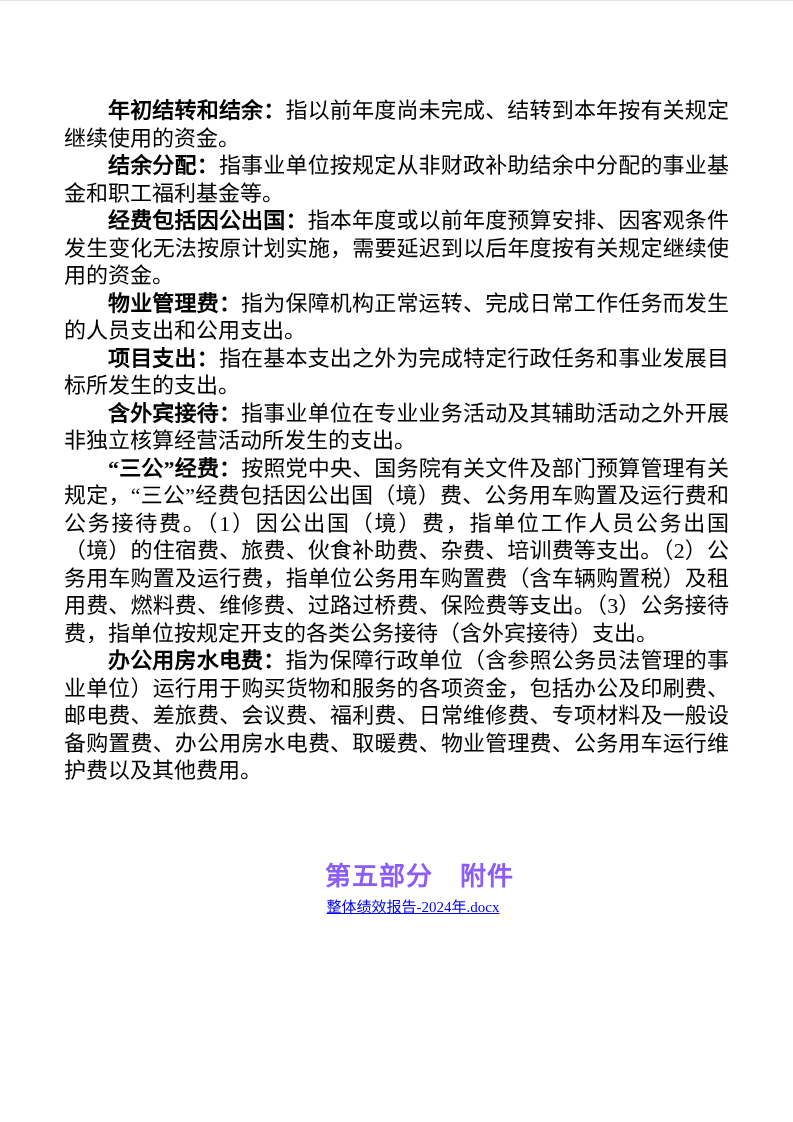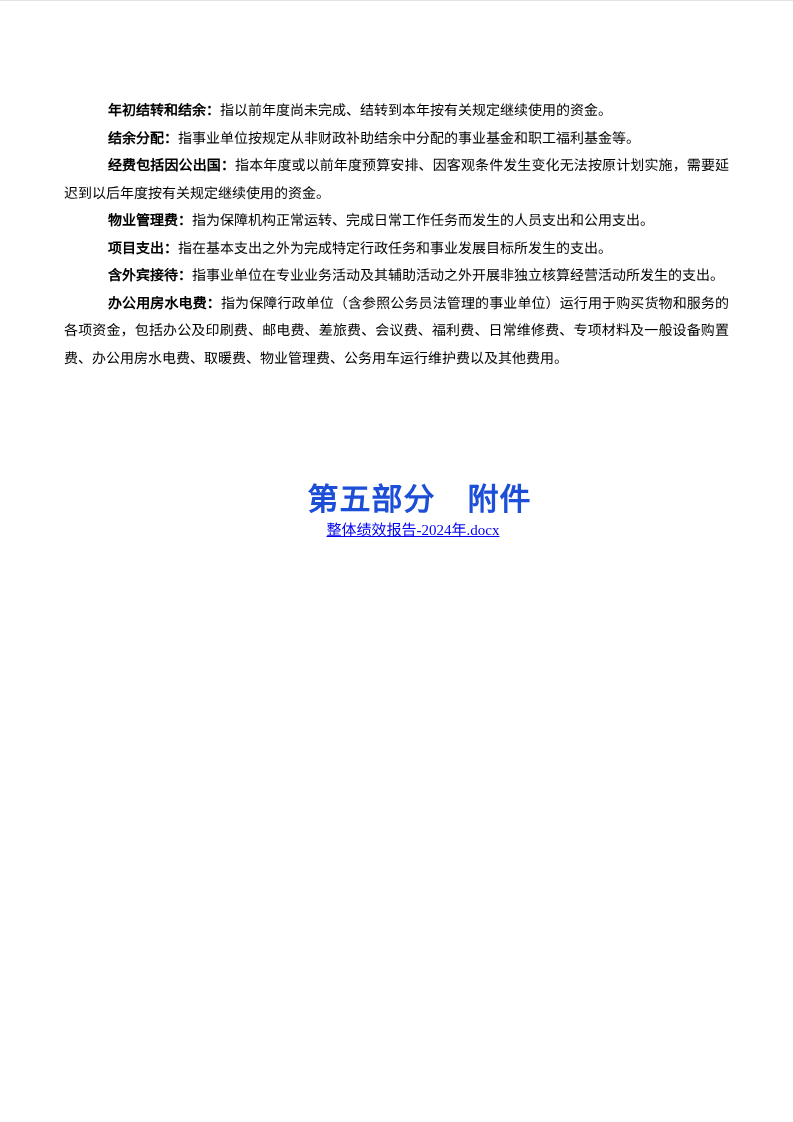--- a/index.html
+++ b/index.html
@@ -16,39 +16,39 @@
     border-top: 1px solid #e4e4e4;
     color: #000000;
   }
   .content {
     position: absolute;
     top: 96px;
     left: 64px;
     width: 665px;
   }
   .def {
-    font-size: 14px;
+    font-size: 22px;
     line-height: 27.5px;
     text-align: justify;
     text-justify: inter-character;
     text-indent: 44px;
     color: #000000;
     word-break: break-all;
   }
   .def .term {
     font-weight: bold;
   }
   .section-heading {
-    margin-top: 108px;
-    font-size: 31px;
+    margin-top: 72px;
+    font-size: 26px;
     line-height: 40px;
     font-weight: bold;
     text-align: center;
     text-indent: 46px;
-    color: #1d4ed8;
+    color: #8b5cf6;
     letter-spacing: 1px;
   }
   .attachment {
     text-align: center;
     text-indent: 33px;
     font-size: 15px;
     line-height: 21px;
   }
   .doc-link {
     color: #0000ee;
@@ -67,20 +67,21 @@
     <p class="def"><span class="term">结余分配：</span><span>指事业单位按规定从非财政补助结余中分配的事业基金和职工福利基金等。</span></p>
 
     <p class="def"><span class="term">经费包括因公出国：</span><span>指本年度或以前年度预算安排、因客观条件发生变化无法按原计划实施，需要延迟到以后年度按有关规定继续使用的资金。</span></p>
 
     <p class="def"><span class="term">物业管理费：</span><span>指为保障机构正常运转、完成日常工作任务而发生的人员支出和公用支出。</span></p>
 
     <p class="def"><span class="term">项目支出：</span><span>指在基本支出之外为完成特定行政任务和事业发展目标所发生的支出。</span></p>
 
     <p class="def"><span class="term">含外宾接待：</span><span>指事业单位在专业业务活动及其辅助活动之外开展非独立核算经营活动所发生的支出。</span></p>
 
+    <p class="def"><span class="term">“三公”经费：</span><span>按照党中央、国务院有关文件及部门预算管理有关规定，“三公”经费包括因公出国（境）费、公务用车购置及运行费和公务接待费。（1）因公出国（境）费，指单位工作人员公务出国（境）的住宿费、旅费、伙食补助费、杂费、培训费等支出。（2）公务用车购置及运行费，指单位公务用车购置费（含车辆购置税）及租用费、燃料费、维修费、过路过桥费、保险费等支出。（3）公务接待费，指单位按规定开支的各类公务接待（含外宾接待）支出。</span></p>
 
     <p class="def"><span class="term">办公用房水电费：</span><span>指为保障行政单位（含参照公务员法管理的事业单位）运行用于购买货物和服务的各项资金，包括办公及印刷费、邮电费、差旅费、会议费、福利费、日常维修费、专项材料及一般设备购置费、办公用房水电费、取暖费、物业管理费、公务用车运行维护费以及其他费用。</span></p>
 
     <h1 class="section-heading">第五部分　附件</h1>
 
     <p class="attachment"><a class="doc-link" href="#">整体绩效报告-2024年.docx</a></p>
 
   </div>
 </div>
 

